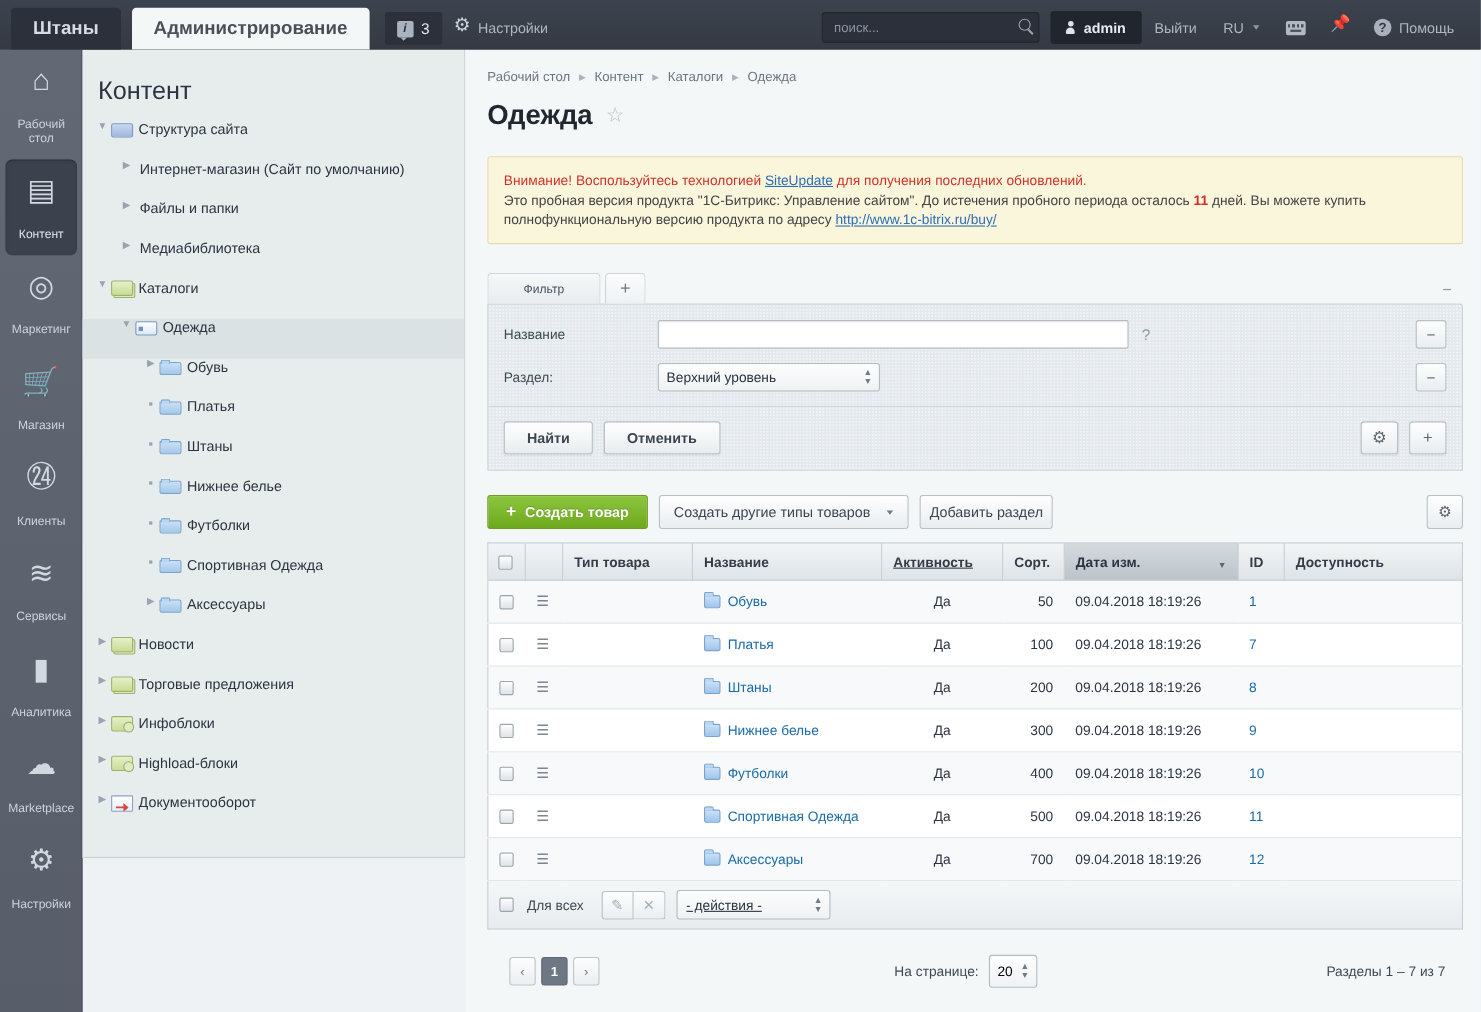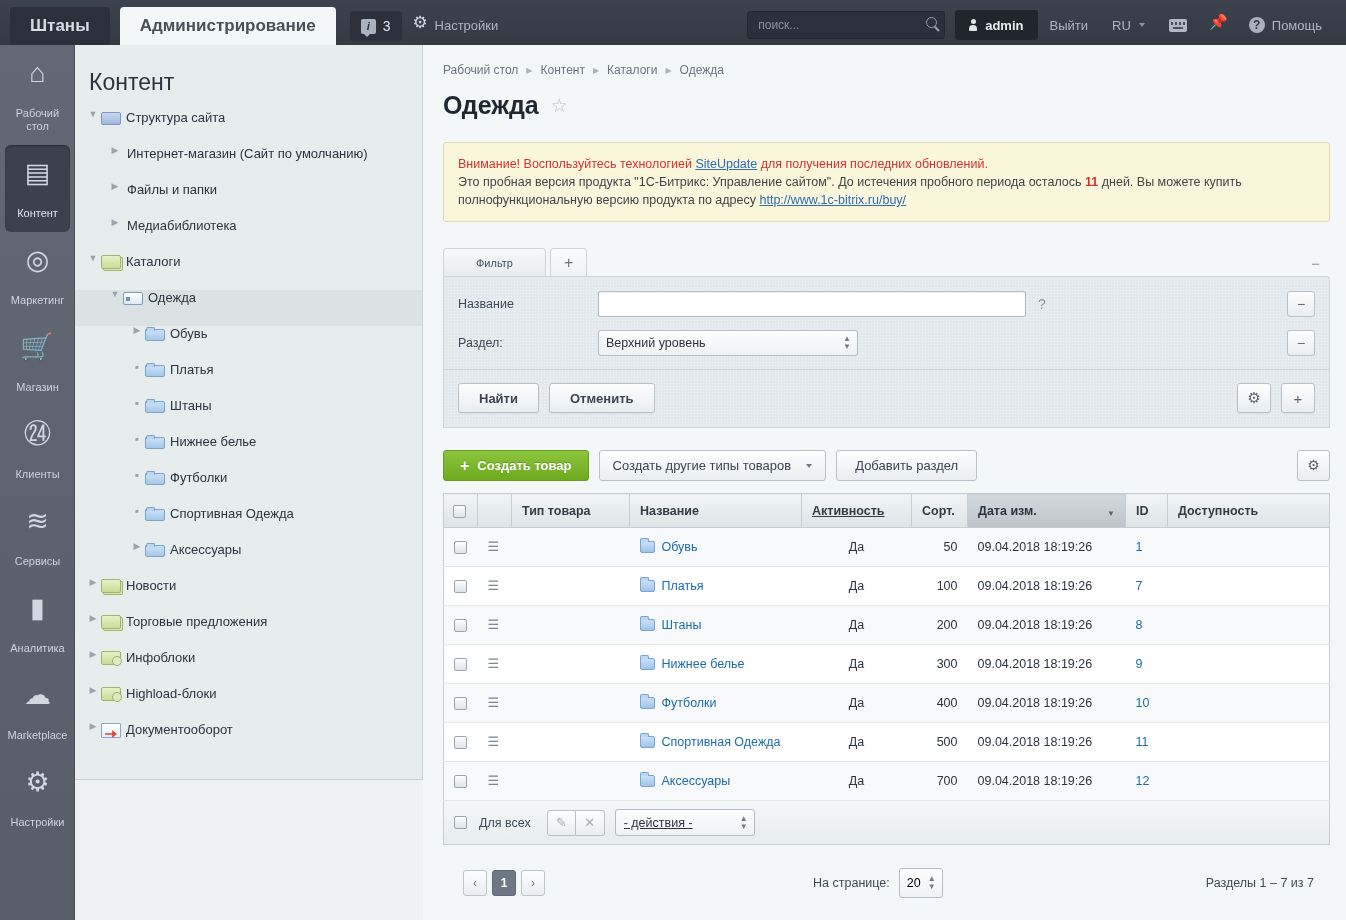--- a/index.html
+++ b/index.html
@@ -267,21 +267,21 @@
   }
   .frow { display: flex; align-items: center; margin-bottom: 13px; }
   .flab { width: 140px; font-size: 12.5px; color: #3f4a56; }
   .finput {
     width: 428px; height: 26px; border: 1px solid #b3bcc4;
     border-radius: 2px; background: #fff; padding: 0 7px;
     font-size: 12.5px; font-family: "Liberation Sans", sans-serif;
     box-shadow: inset 0 1px 2px rgba(0,0,0,.07); outline: none;
   }
   .fselect {
-    width: 260px; height: 26px; border: 1px solid #b3bcc4; border-radius: 3px;
+    width: 202px; height: 26px; border: 1px solid #b3bcc4; border-radius: 3px;
     background: linear-gradient(#fdfdfd,#eff2f4);
     padding: 0 22px 0 7px; font-size: 12.5px; color: #2b3440;
     font-family: "Liberation Sans", sans-serif;
     -webkit-appearance: none; appearance: none; outline: none; cursor: pointer;
   }
   .selwrap { position: relative; display: inline-block; }
   .selwrap .spin {
     position: absolute; right: 8px; top: 5px; width: 7px; height: 16px;
     pointer-events: none; color: #6f7b86; font-size: 8px; line-height: 8px;
   }
@@ -316,21 +316,21 @@
     text-shadow: 0 -1px 0 rgba(0,0,0,.2);
   }
   .btn-green .pl { font-size: 16px; line-height: 1; font-weight: bold; }
   .btn-drop {
     display: flex; align-items: center; gap: 14px;
     height: 31px; padding: 0 13px; border: 1px solid #b9c1c8; border-radius: 3px;
     background: linear-gradient(#fefefe,#e9edf0);
     font-size: 13px; color: #3c4651; cursor: pointer;
   }
   .btn-plain {
-    height: 31px; padding: 0 18px; border: 1px solid #b9c1c8; border-radius: 3px;
+    height: 31px; padding: 0 8px; border: 1px solid #b9c1c8; border-radius: 3px;
     background: linear-gradient(#fefefe,#e9edf0);
     font-size: 13px; color: #3c4651; cursor: pointer; line-height: 29px;
   }
   .gear-btn {
     margin-left: auto; width: 33px; height: 31px;
     border: 1px solid #b9c1c8; border-radius: 3px;
     background: linear-gradient(#fefefe,#e9edf0);
     text-align: center; line-height: 29px; font-size: 14px; color: #5b6671;
     cursor: pointer;
   }

